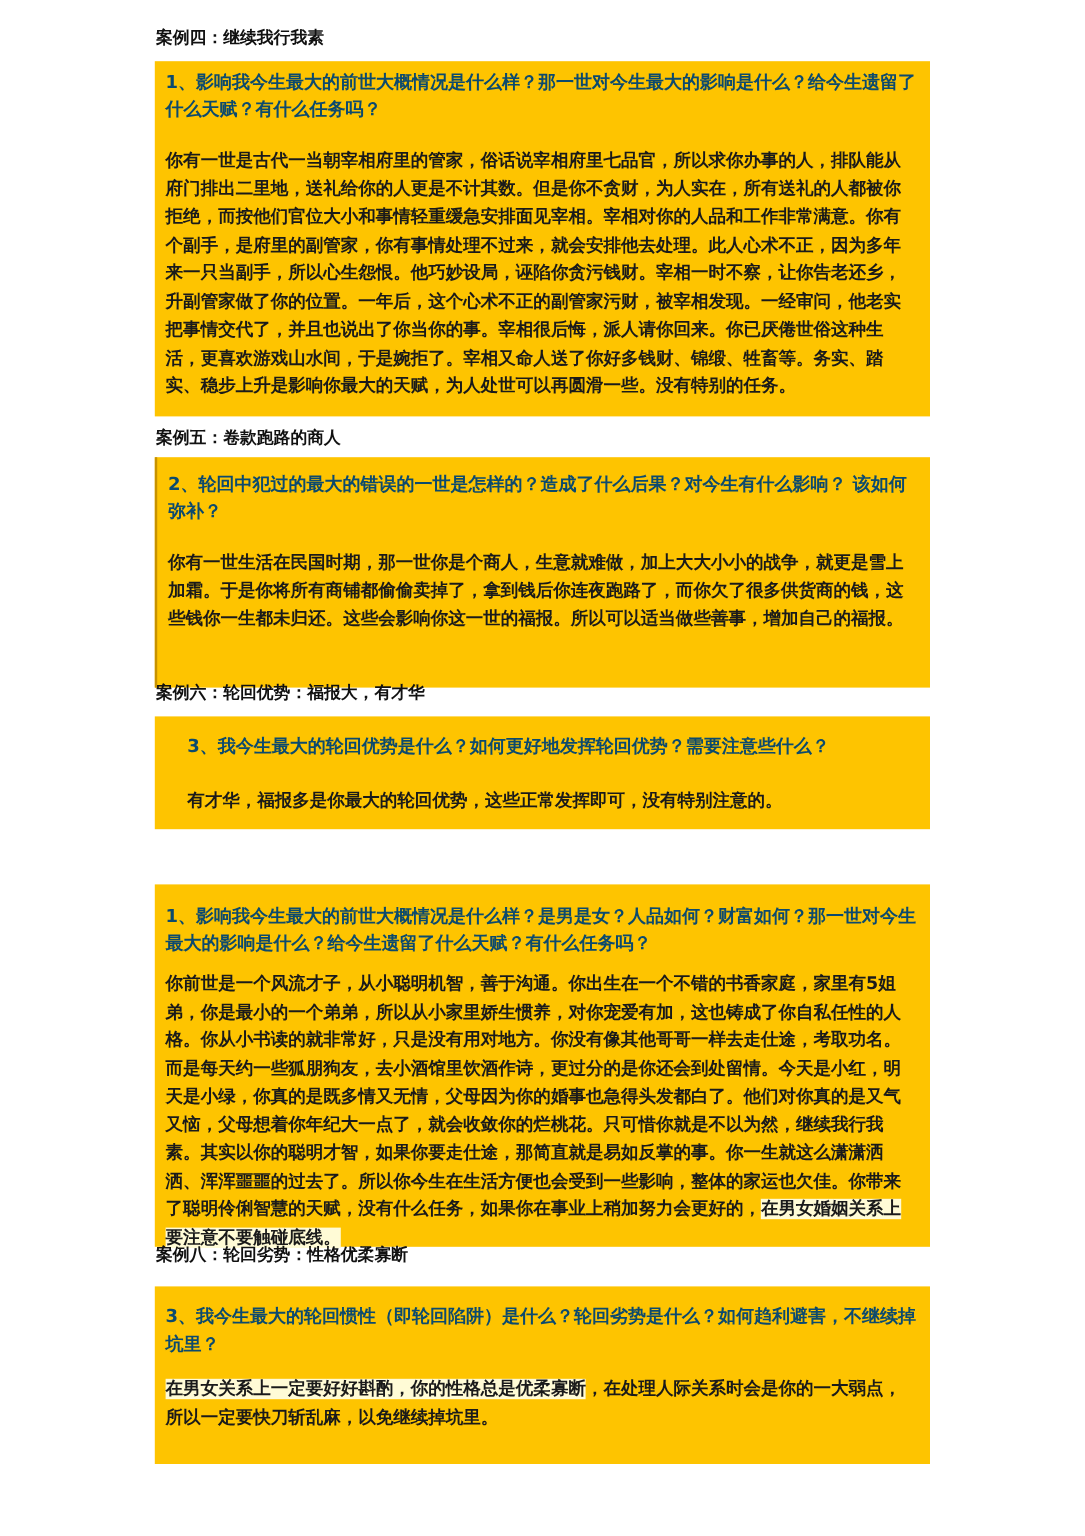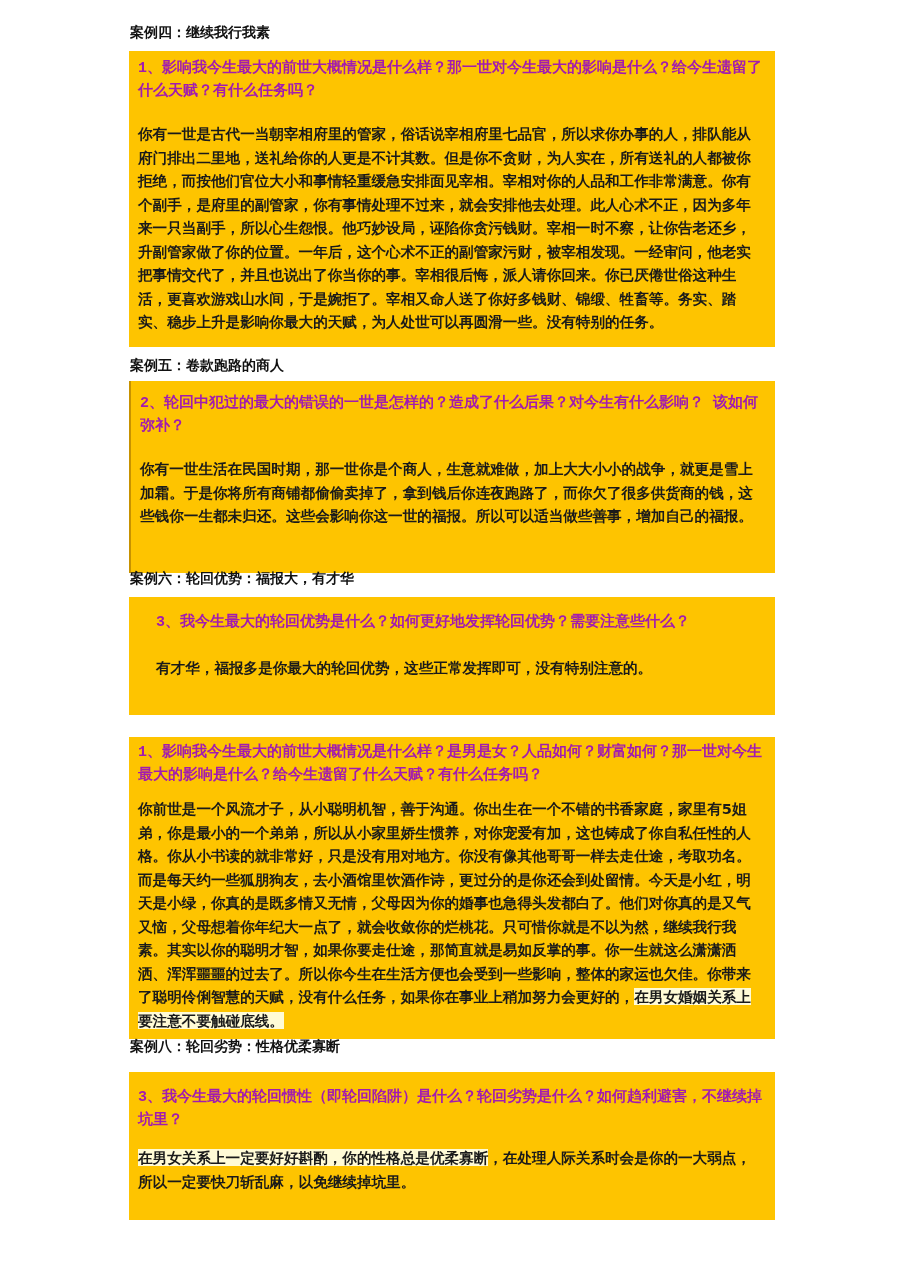--- a/index.html
+++ b/index.html
@@ -39,23 +39,22 @@
       box-sizing: border-box;
       padding: 6px 10px 8px 9px;
     }
     .case-box.left-rule {
       border-left: 2px solid #c79200;
     }
     .question {
       font-size: 15px;
       font-weight: bold;
       line-height: 23px;
-      color: #a21caf;
+      color: #0c4a6e;
       margin: 0;
-      font-family: Liberation Mono, monospace;
     }
     .answer {
       font-size: 14.6px;
       font-weight: bold;
       line-height: 23.5px;
       color: #1a1a1a;
       margin: 0;
     }
     .hl {
       background: #fffbd6;
@@ -72,27 +71,27 @@
     <p class="answer" style="margin-top:19px;">你有一世是古代一当朝宰相府里的管家，俗话说宰相府里七品官，所以求你办事的人，排队能从府门排出二里地，送礼给你的人更是不计其数。但是你不贪财，为人实在，所有送礼的人都被你拒绝，而按他们官位大小和事情轻重缓急安排面见宰相。宰相对你的人品和工作非常满意。你有个副手，是府里的副管家，你有事情处理不过来，就会安排他去处理。此人心术不正，因为多年来一只当副手，所以心生怨恨。他巧妙设局，诬陷你贪污钱财。宰相一时不察，让你告老还乡，升副管家做了你的位置。一年后，这个心术不正的副管家污财，被宰相发现。一经审问，他老实把事情交代了，并且也说出了你当你的事。宰相很后悔，派人请你回来。你已厌倦世俗这种生活，更喜欢游戏山水间，于是婉拒了。宰相又命人送了你好多钱财、锦缎、牲畜等。务实、踏实、稳步上升是影响你最大的天赋，为人处世可以再圆滑一些。没有特别的任务。</p>
   </div>
 
   <div class="case-title" style="top:355px;">案例五：卷款跑路的商人</div>
   <div class="case-box left-rule" style="top:381px; height:192px; padding-top:11px;">
     <p class="question">2、轮回中犯过的最大的错误的一世是怎样的？造成了什么后果？对今生有什么影响？ 该如何弥补？</p>
     <p class="answer" style="margin-top:19px;">你有一世生活在民国时期，那一世你是个商人，生意就难做，加上大大小小的战争，就更是雪上加霜。于是你将所有商铺都偷偷卖掉了，拿到钱后你连夜跑路了，而你欠了很多供货商的钱，这些钱你一生都未归还。这些会影响你这一世的福报。所以可以适当做些善事，增加自己的福报。</p>
   </div>
 
   <div class="case-title" style="top:568px;">案例六：轮回优势：福报大，有才华</div>
-  <div class="case-box" style="top:597px; height:118px; padding-top:14px;padding-left:27px;">
+  <div class="case-box" style="top:597px; height:94px; padding-top:14px;padding-left:27px;">
     <p class="question">3、我今生最大的轮回优势是什么？如何更好地发挥轮回优势？需要注意些什么？</p>
     <p class="answer" style="margin-top:22px;">有才华，福报多是你最大的轮回优势，这些正常发挥即可，没有特别注意的。</p>
   </div>
 
   <div class="case-title" style="top:698px;margin-top:40px;">案例七：风流才子</div>
-  <div class="case-box" style="top:737px; height:302px; padding-top:4px;">
+  <div class="case-box" style="top:737px; height:302px; padding-top:15px;">
     <p class="question">1、影响我今生最大的前世大概情况是什么样？是男是女？人品如何？财富如何？那一世对今生最大的影响是什么？给今生遗留了什么天赋？有什么任务吗？</p>
     <p class="answer" style="margin-top:10px;"><span>你前世是一个风流才子，从小聪明机智，善于沟通。你出生在一个不错的书香家庭，家里有5姐弟，你是最小的一个弟弟，所以从小家里娇生惯养，对你宠爱有加，这也铸成了你自私任性的人格。你从小书读的就非常好，只是没有用对地方。你没有像其他哥哥一样去走仕途，考取功名。而是每天约一些狐朋狗友，去小酒馆里饮酒作诗，更过分的是你还会到处留情。今天是小红，明天是小绿，你真的是既多情又无情，父母因为你的婚事也急得头发都白了。他们对你真的是又气又恼，父母想着你年纪大一点了，就会收敛你的烂桃花。只可惜你就是不以为然，继续我行我素。其实以你的聪明才智，如果你要走仕途，那简直就是易如反掌的事。你一生就这么潇潇洒洒、浑浑噩噩的过去了。所以你今生在生活方便也会受到一些影响，整体的家运也欠佳。你带来了聪明伶俐智慧的天赋，没有什么任务，如果你在事业上稍加努力会更好的，</span><span class="hl">在男女婚姻关系上要注意不要触碰底线。</span></p>
   </div>
 
   <div class="case-title" style="top:1036px;">案例八：轮回劣势：性格优柔寡断</div>
   <div class="case-box" style="top:1072px; height:148px; padding-top:14px;">
     <p class="question">3、我今生最大的轮回惯性（即轮回陷阱）是什么？轮回劣势是什么？如何趋利避害，不继续掉坑里？</p>
     <p class="answer" style="margin-top:14px;"><span class="hl">在男女关系上一定要好好斟酌，你的性格总是优柔寡断</span><span>，在处理人际关系时会是你的一大弱点，所以一定要快刀斩乱麻，以免继续掉坑里。</span></p>
   </div>
 

